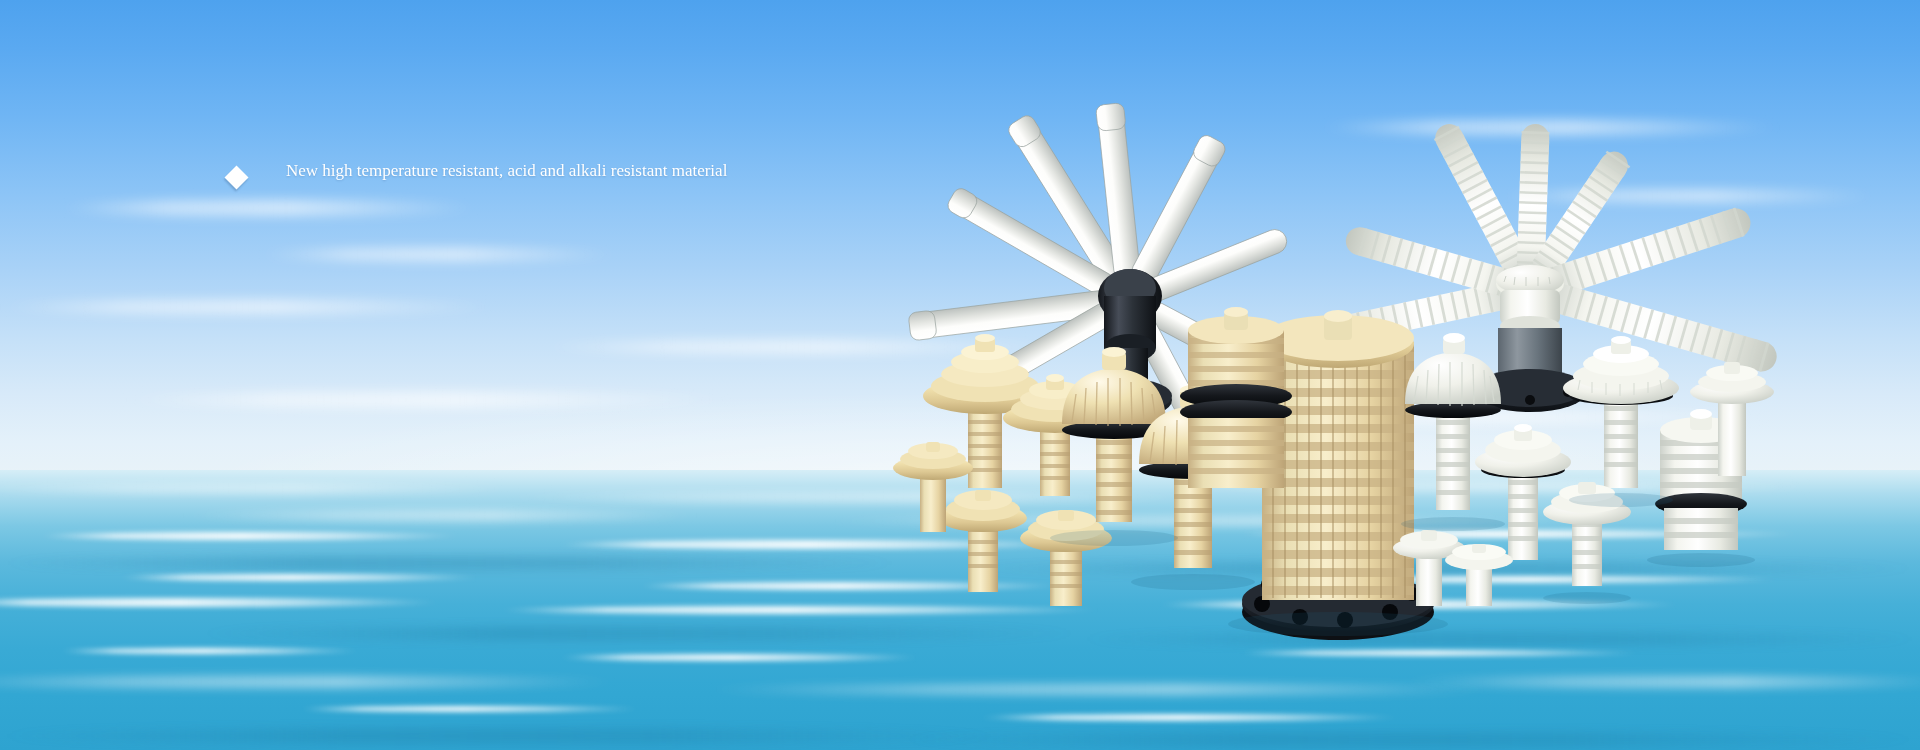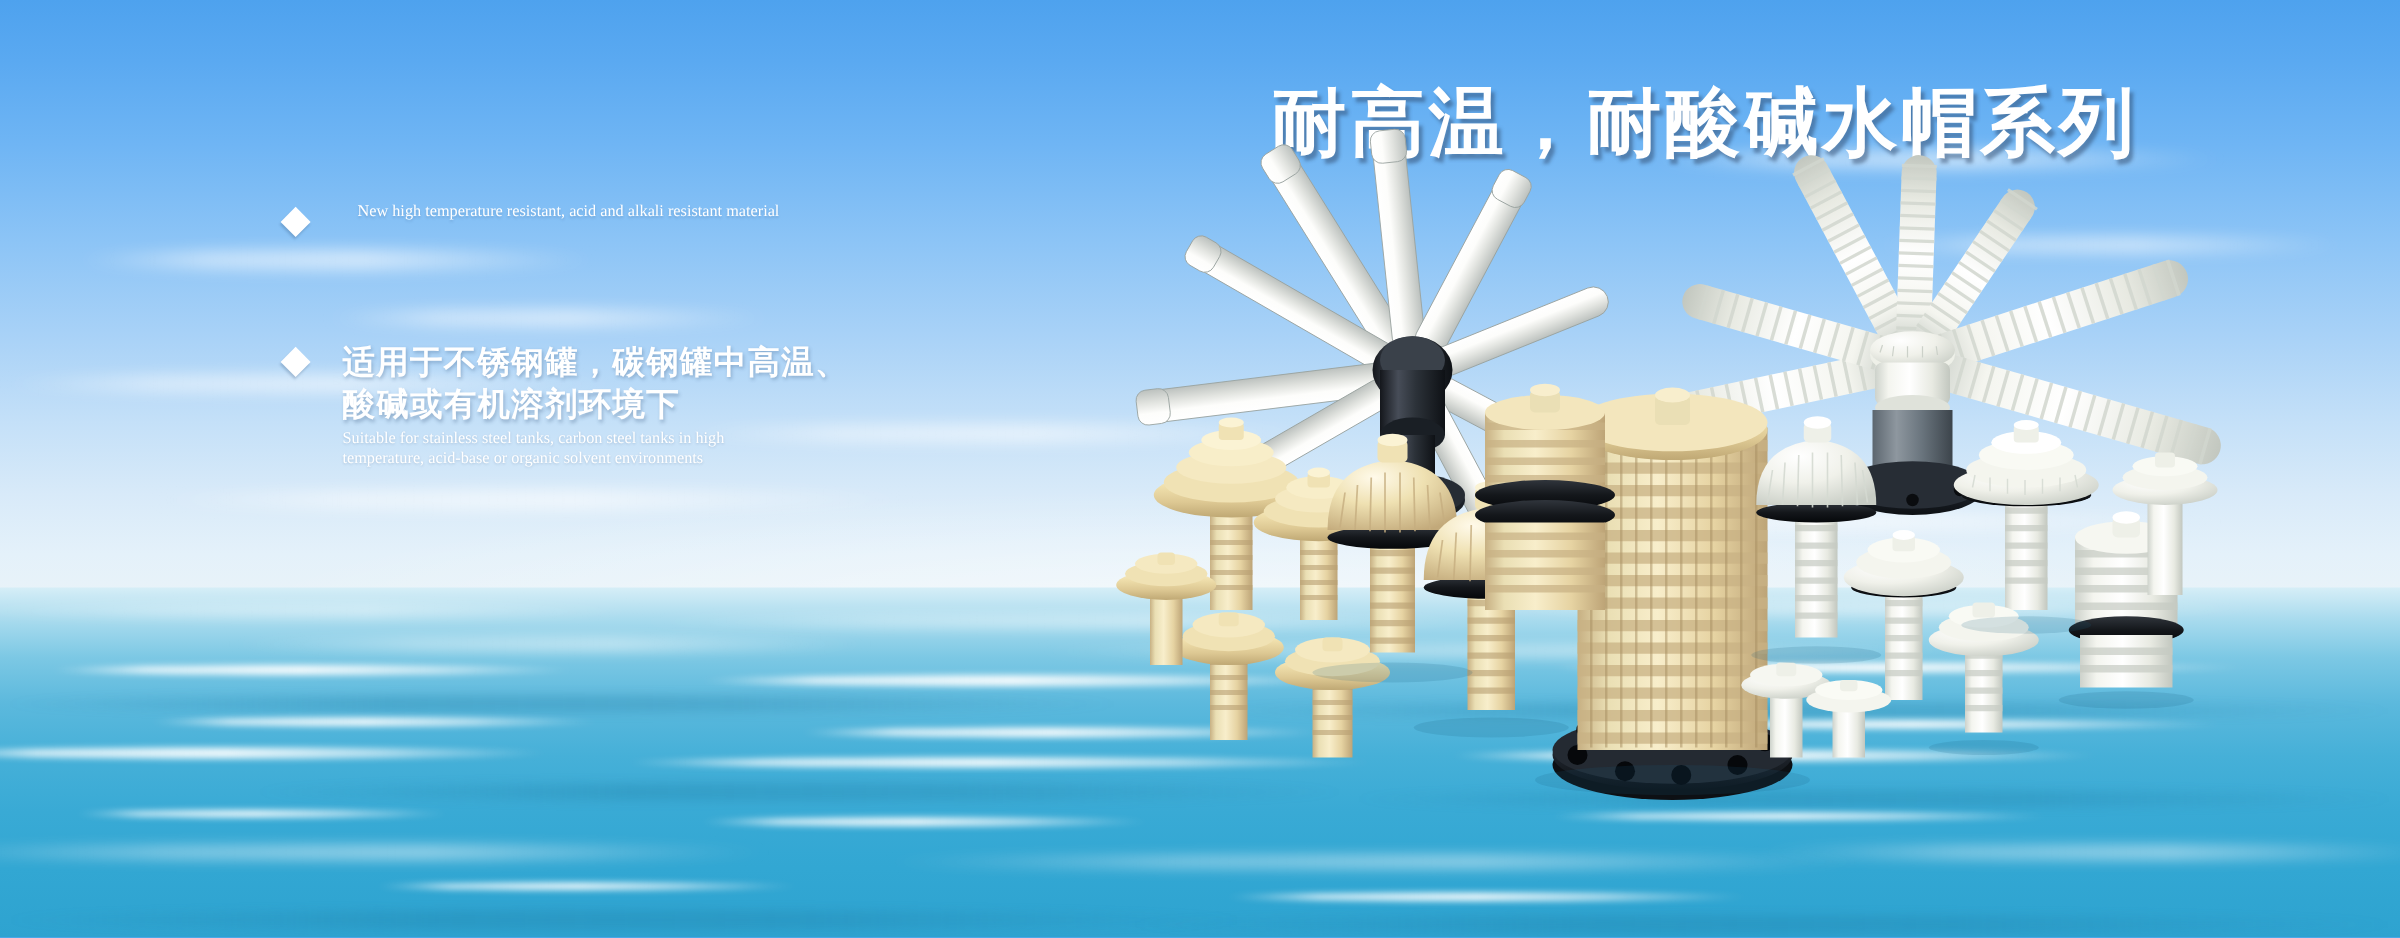--- a/index.html
+++ b/index.html
@@ -124,21 +124,21 @@
     color:#ffffff;
     line-height:1.32;
     letter-spacing:1px;
     text-shadow:1px 2px 3px rgba(40,70,110,0.3);
     font-family:"DejaVu Sans","Liberation Sans",sans-serif;
   }
 
   .bullet-en {
     margin-left:46px;
     margin-top:1px;
-    font-size:13px;
+    font-size:17px;
     color:#ffffff;
     line-height:1.22;
     font-family:"Liberation Serif","DejaVu Serif",serif;
     text-shadow:0px 1px 2px rgba(40,70,110,0.22);
     max-width:600px;
   }
 
   #bullet-0 .bullet-en { text-indent:12px; }
 
   
@@ -186,34 +186,28 @@
     <div class="ripple" style="left:1240px;top:180px; width:400px; height:6px;"></div>
     <div class="ripple soft" style="left:-80px; top:206px; width:700px; height:12px;"></div>
     <div class="ripple soft" style="left:700px; top:214px; width:800px; height:11px;"></div>
     <div class="ripple soft" style="left:1400px;top:206px; width:560px; height:12px;"></div>
     <div class="ripple" style="left:300px; top:236px; width:340px; height:6px;"></div>
     <div class="ripple" style="left:980px; top:244px; width:420px; height:7px;"></div>
     <div class="ripple dark" style="left:0px;  top:258px; width:1000px;height:16px;"></div>
     <div class="ripple dark" style="left:900px;top:262px; width:1020px;height:15px;"></div>
   </div>
 
-  <div class="headline">耐高温，耐酸碱水帽系列</div>
 
   <div class="bullets">
 
     <div class="bullet" id="bullet-0">
       <div class="bullet-marker"></div>
       <div class="bullet-en">New high temperature resistant, acid and alkali resistant material</div>
     </div>
 
-    <div class="bullet" id="bullet-1">
-      <div class="bullet-marker"></div>
-      <div class="bullet-cn">适用于不锈钢罐，碳钢罐中高温、<br>酸碱或有机溶剂环境下</div>
-      <div class="bullet-en">Suitable for stainless steel tanks, carbon steel tanks in high<br>temperature, acid-base or organic solvent environments</div>
-    </div>
 
   </div>
 
   <div class="products">
   <svg width="1920" height="750" viewBox="0 0 1920 750" xmlns="http://www.w3.org/2000/svg">
     <defs>
       <linearGradient id="gWhiteTube" x1="0" y1="0" x2="0" y2="1">
         <stop offset="0%" stop-color="#ffffff"></stop>
         <stop offset="32%" stop-color="#fdfdfb"></stop>
         <stop offset="62%" stop-color="#e2e4e0"></stop>

